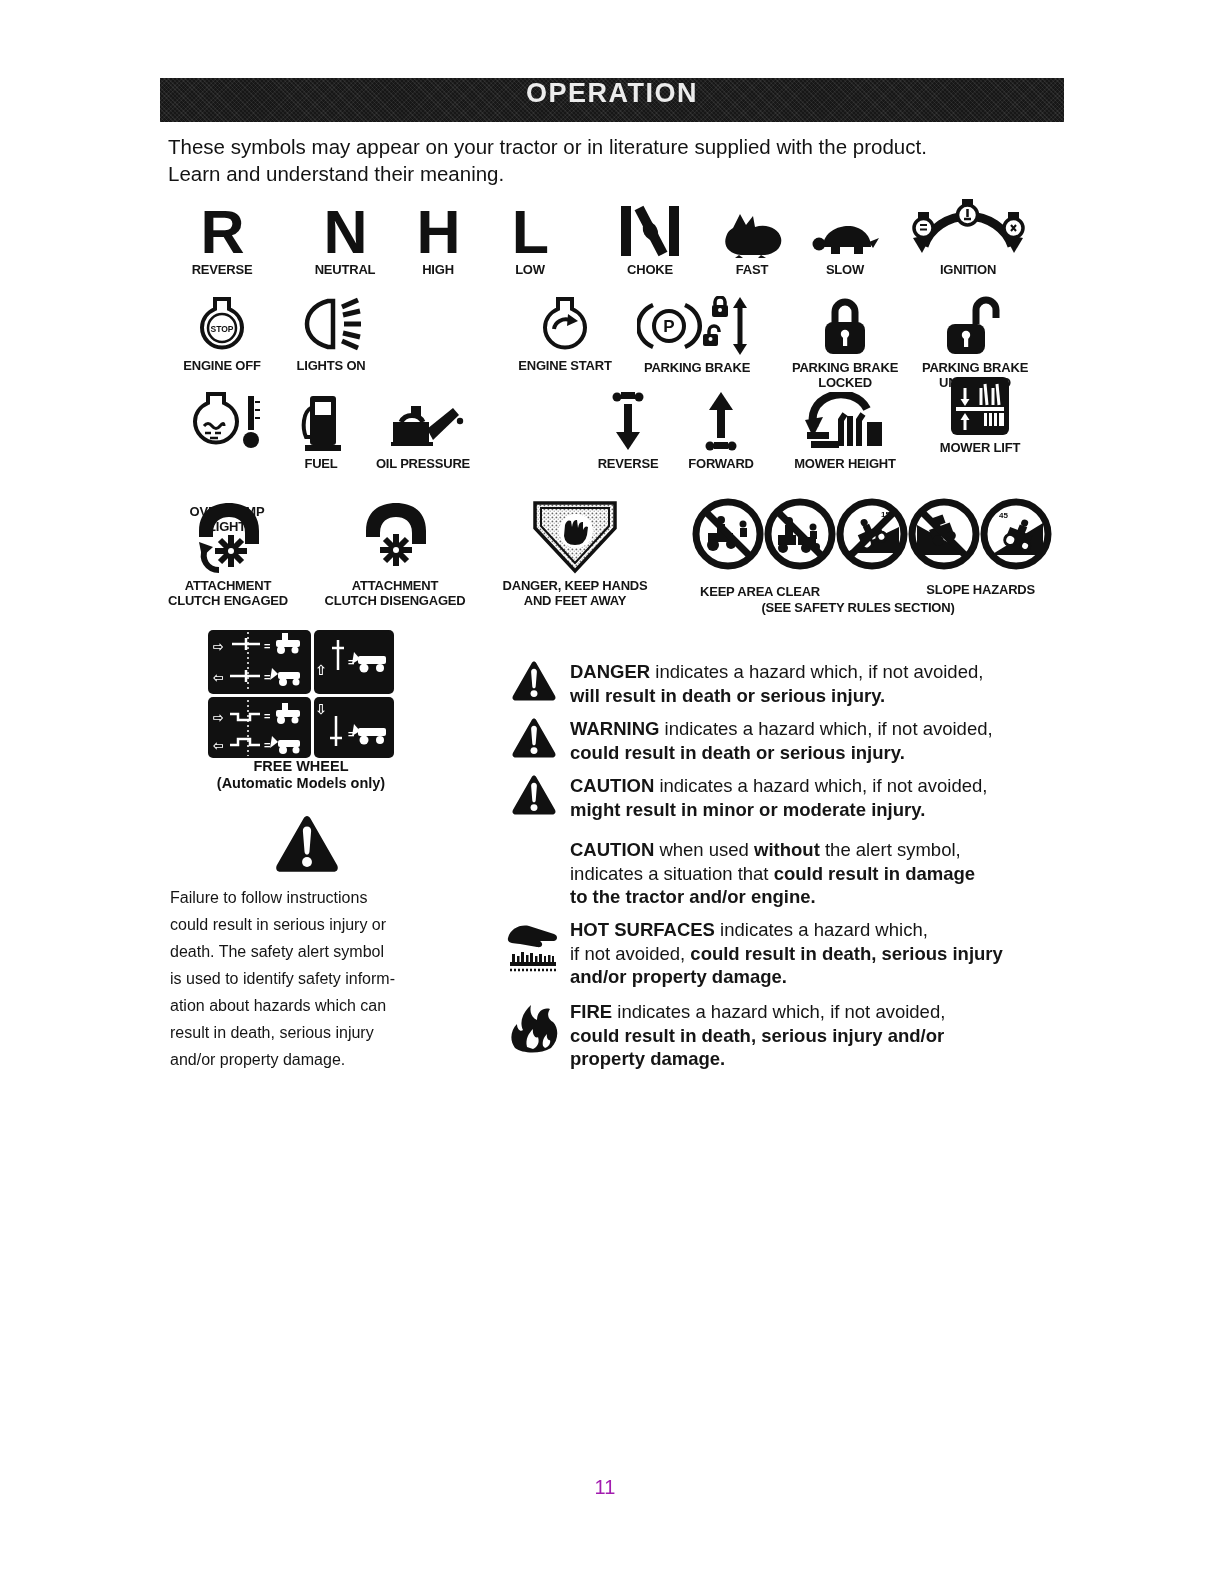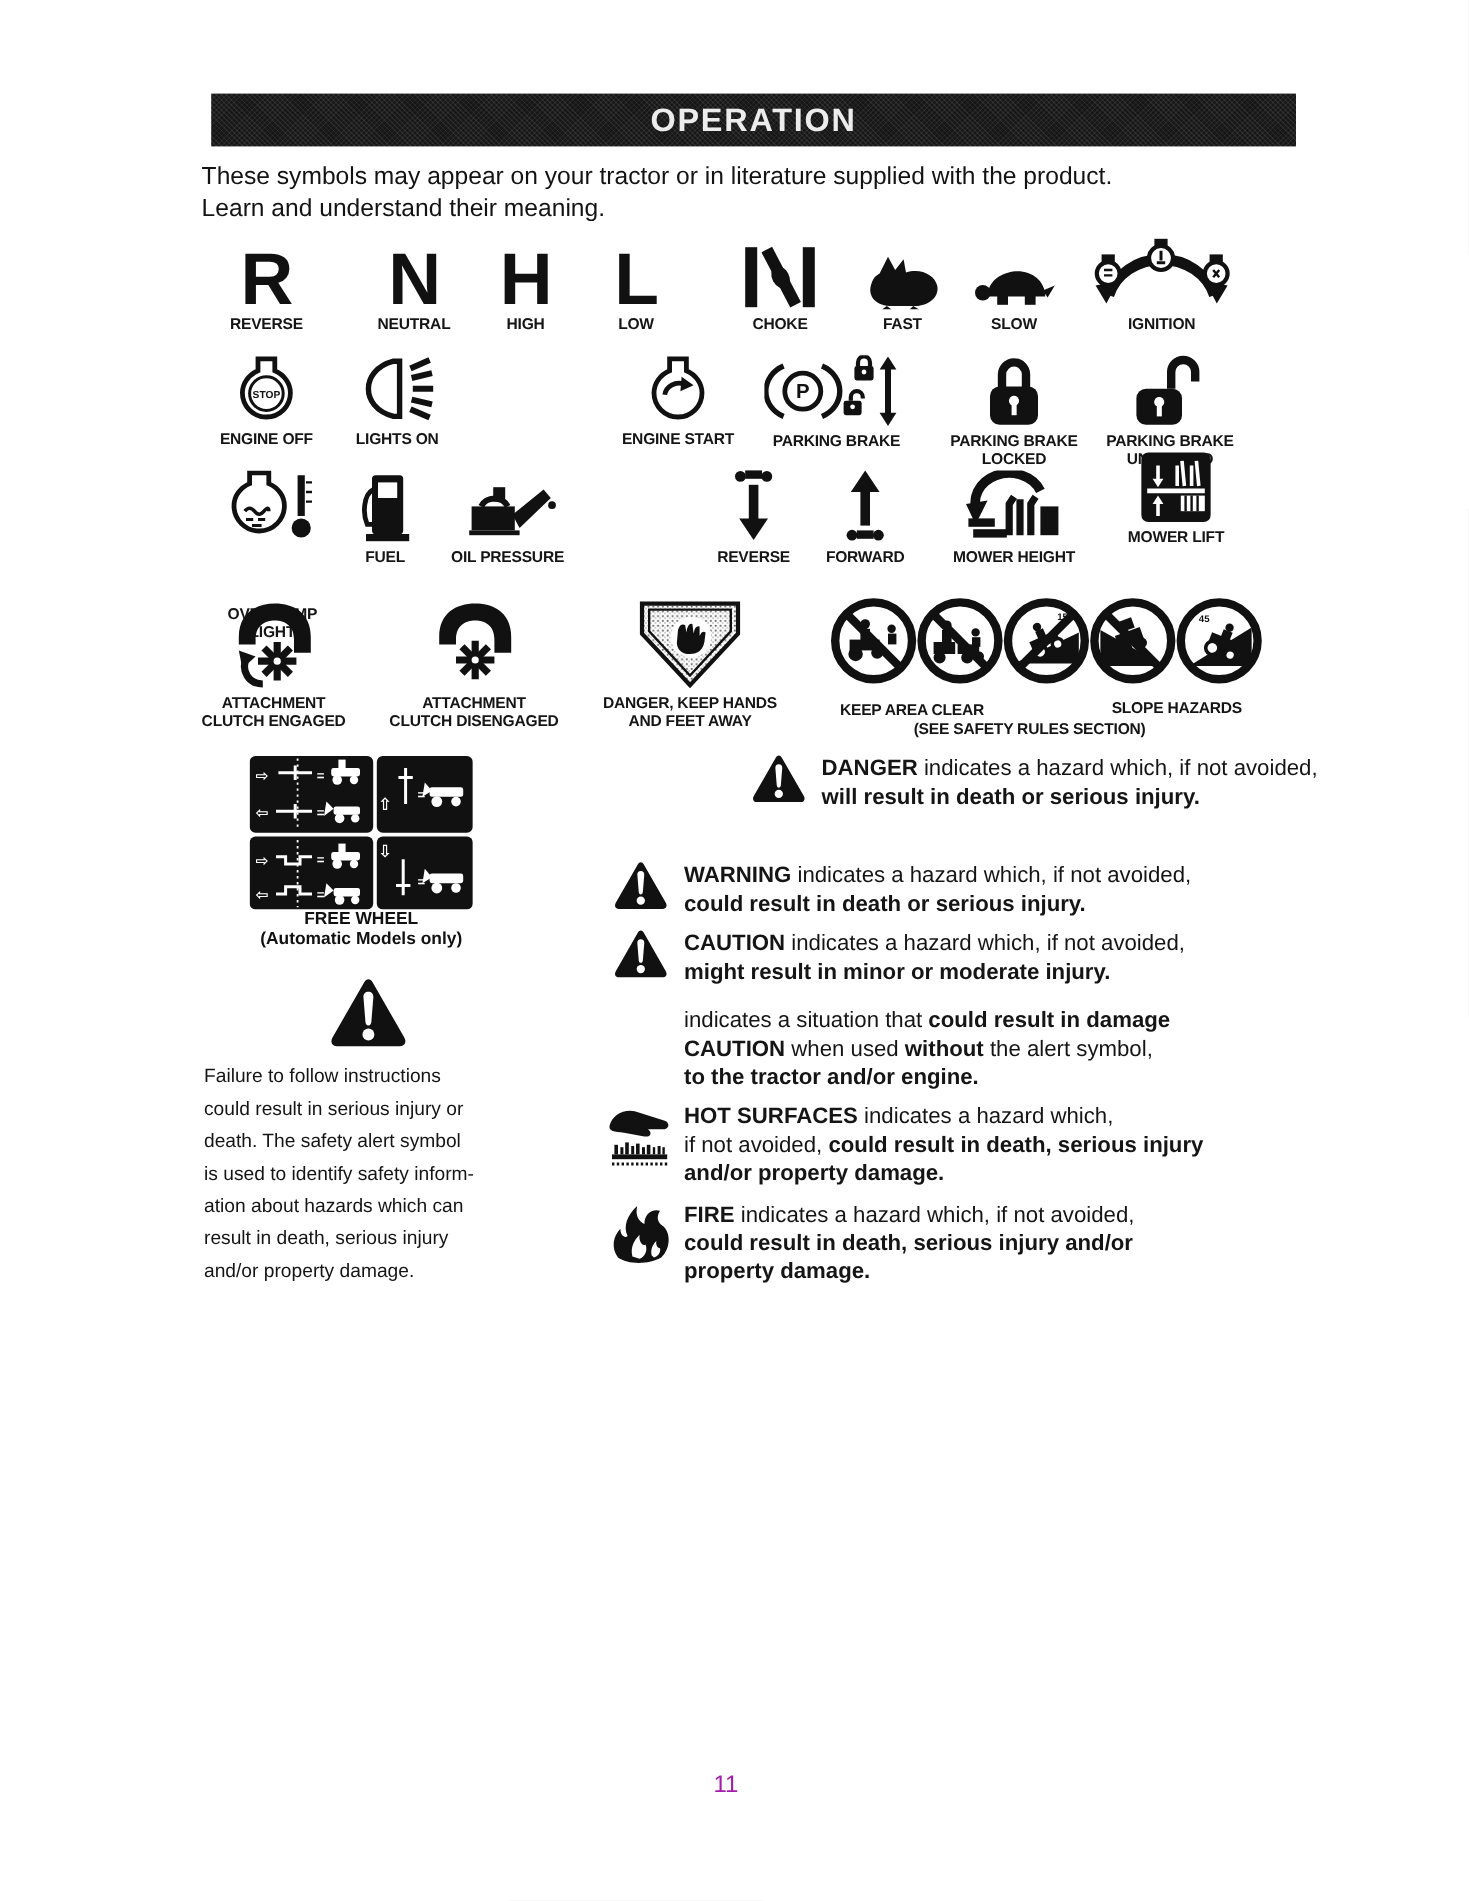--- a/index.html
+++ b/index.html
@@ -10,21 +10,21 @@
     overflow:hidden;
   }
   .abs{position:absolute;}
   
   .header-bar{
     position:absolute; left:160px; top:78px; width:904px; height:44px;
     background:
       repeating-linear-gradient(45deg, rgba(255,255,255,0.07) 0 1px, transparent 1px 3px),
       repeating-linear-gradient(-45deg, rgba(255,255,255,0.05) 0 1px, transparent 1px 3px),
       #171717;
-    display:flex; align-items:center; justify-content:center;margin-left:16px;
+    display:flex; align-items:flex-start; justify-content:center;
   }
   .header-title{color:#ececec; font-size:27px; font-weight:bold; letter-spacing:1.5px;}
   .intro{position:absolute; left:168px; top:133px; font-size:20.5px; line-height:27px; color:#131313;}
   .intro div{white-space:nowrap;}
   
   .sym{position:absolute; display:flex; flex-direction:column; align-items:center;}
   .sym .icon{display:flex; align-items:flex-end; justify-content:center;}
   .sym-label{font-weight:bold; font-size:13px; line-height:14.5px; text-align:center; white-space:nowrap; letter-spacing:-0.2px; margin-top:5px; color:#151515;}
   .sym-label div{white-space:nowrap;}
   .big-letter{font-size:61px; font-weight:bold; line-height:52px; letter-spacing:-1px;}
@@ -549,21 +549,21 @@
   <div class="para" style="left:170px;top:884px;width:330px;">
       <div>Failure to follow instructions</div>
       <div>could result in serious injury or</div>
       <div>death. The safety alert symbol</div>
       <div>is used to identify safety inform-</div>
       <div>ation about hazards which can</div>
       <div>result in death, serious injury</div>
       <div>and/or property damage.</div>
     </div>
 
-  <div class="notice" style="top:628px;justify-content:flex-end;">
+  <div class="notice" style="top:660px;">
     <div class="nicon">
       <svg width="46" height="42" viewBox="0 0 64 58">
           <path d="M28.5,4.5 C30.5,1 33.5,1 35.5,4.5 L61,49 C63,52.5 61.5,56 57.5,56 L6.5,56 C2.5,56 1,52.5 3,49 Z"></path>
           <path d="M32,12 C34.6,12 36.2,13.9 36,16.4 L34.4,36.2 C34.3,38.1 33.3,39.2 32,39.2 C30.7,39.2 29.7,38.1 29.6,36.2 L28,16.4 C27.8,13.9 29.4,12 32,12 Z" fill="#fff"></path>
           <circle cx="32" cy="46.5" r="4.8" fill="#fff"></circle>
         </svg>
     </div>
     <div class="ntext">
         <div><span style="font-weight: bold;">DANGER</span><span> indicates a hazard which, if not avoided,</span></div>
         <div><span style="font-weight: bold;">will result in death or serious injury.</span></div>
@@ -591,22 +591,22 @@
         </svg>
     </div>
     <div class="ntext">
         <div><span style="font-weight: bold;">CAUTION</span><span> indicates a hazard which, if not avoided,</span></div>
         <div><span style="font-weight: bold;">might result in minor or moderate injury.</span></div>
       </div>
   </div>
   <div class="notice" style="top:838px;">
     <div class="nicon"></div>
     <div class="ntext">
+        <div><span style="font-weight: bold;">CAUTION</span><span> when used </span><span style="font-weight: bold;">without</span><span> the alert symbol,</span></div>
         <div><span>indicates a situation that </span><span style="font-weight: bold;">could result in damage</span></div>
-        <div><span style="font-weight: bold;">CAUTION</span><span> when used </span><span style="font-weight: bold;">without</span><span> the alert symbol,</span></div>
         <div><span style="font-weight: bold;">to the tractor and/or engine.</span></div>
       </div>
   </div>
   <div class="notice" style="top:918px;">
     <div class="nicon">
       <svg width="64" height="60" viewBox="0 0 64 60">
         <path d="M6,20 C8,11 18,6 27,8 L52,16 C56,17.5 56,22 52,23 L38,23 C42,26 40,30 35,29 L18,26 C10,25 5,25 6,20 Z"></path>
         <g>
           <rect x="8" y="44" width="46" height="4"></rect>
           <rect x="10" y="36" width="3" height="8"></rect>

